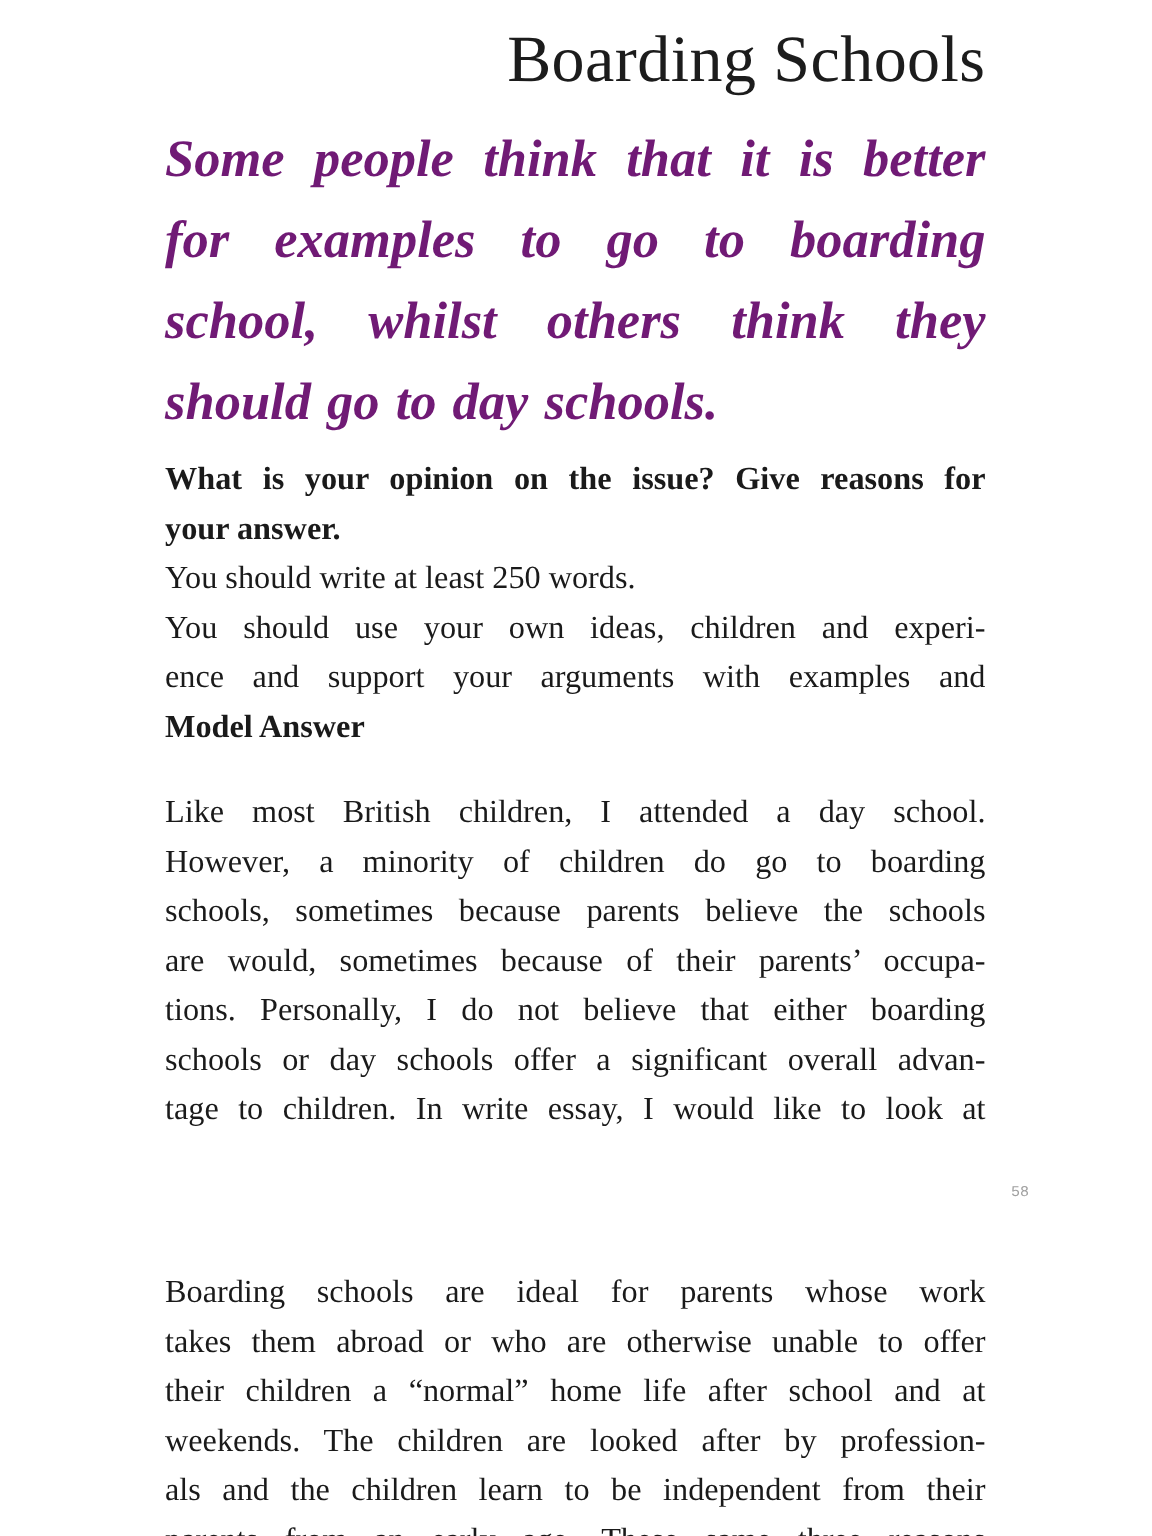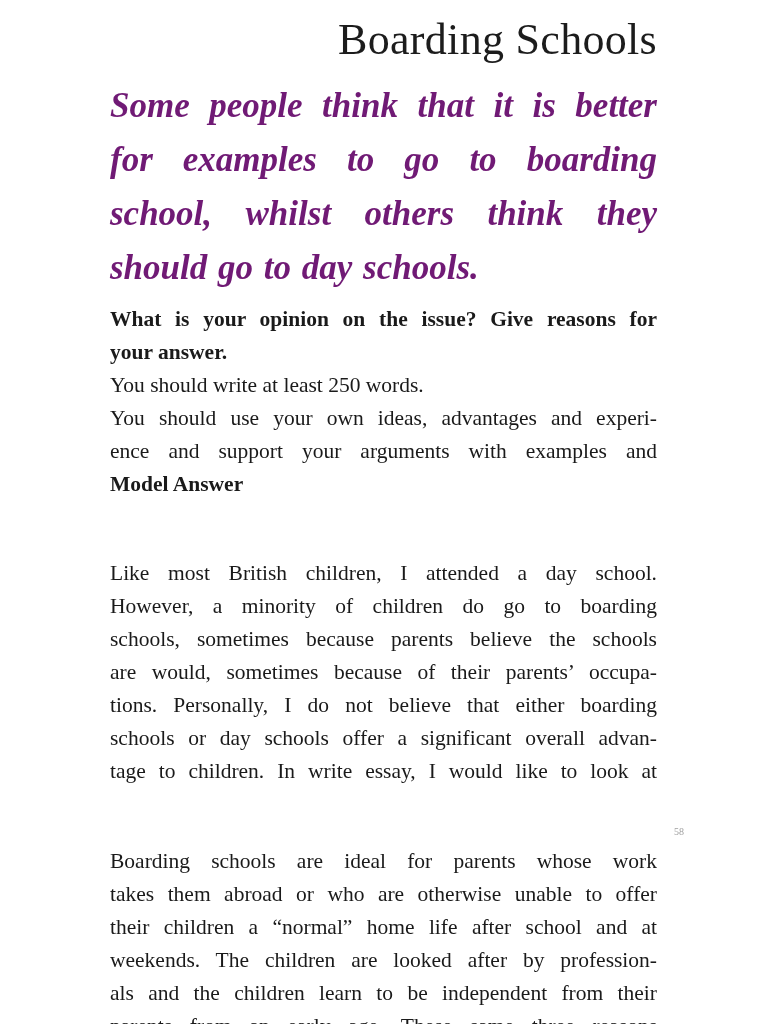--- a/index.html
+++ b/index.html
@@ -57,27 +57,27 @@
       width: 547px;
       margin: 0;
       font-family: "Liberation Serif", serif;
       font-size: 21.5px;
       line-height: 33px;
       text-align: justify;
       hyphens: manual;
     }
     .q-bold { font-weight: bold; }
     .instructions { top: 288px; margin-top: 15px; }
-    .para1 { top: 557px; }
+    .para1 { top: 525px; }
     .para2 { top: 845px; }
     .page-number {
       position: absolute;
       left: 674px;
-      top: 826px;
-      font-family: Liberation Serif, serif;
+      top: 790px;
+      font-family: Liberation Mono, monospace;
       font-size: 10px;
       color: #a0a0a0;
     }
     p.block span.l { display: block; text-align: justify; text-align-last: justify; }
     p.block span.l.end { text-align-last: left; }
   </style>
 </head>
 <body>
 
 <div class="page">
@@ -88,21 +88,21 @@
     <span class="l" style="display:block;text-align:justify;text-align-last:justify;">Some people think that it is better</span>
     <span class="l" style="display:block;text-align:justify;text-align-last:justify;">for examples to go to boarding</span>
     <span class="l" style="display:block;text-align:justify;text-align-last:justify;">school, whilst others think they</span>
     <span class="l" style="display:block;text-align:left;">should go to day schools.</span>
   </p>
 
   <p class="block instructions">
     <span class="l q-bold">What is your opinion on the issue? Give reasons for</span>
     <span class="l end q-bold">your answer.</span>
     <span class="l end">You should write at least 250 words.</span>
-    <span class="l">You should use your own ideas, advantages and experi-</span>
+    <span class="l">You should use your own ideas, children and experi-</span>
     <span class="l">ence and support your arguments with examples and</span>
     <span class="l end q-bold">Model Answer</span>
   </p>
 
   <p class="block para1">
     <span class="l">Like most British children, I attended a day school.</span>
     <span class="l">However, a minority of children do go to boarding</span>
     <span class="l">schools, sometimes because parents believe the schools</span>
     <span class="l">are would, sometimes because of their parents’ occupa-</span>
     <span class="l">tions. Personally, I do not believe that either boarding</span>

